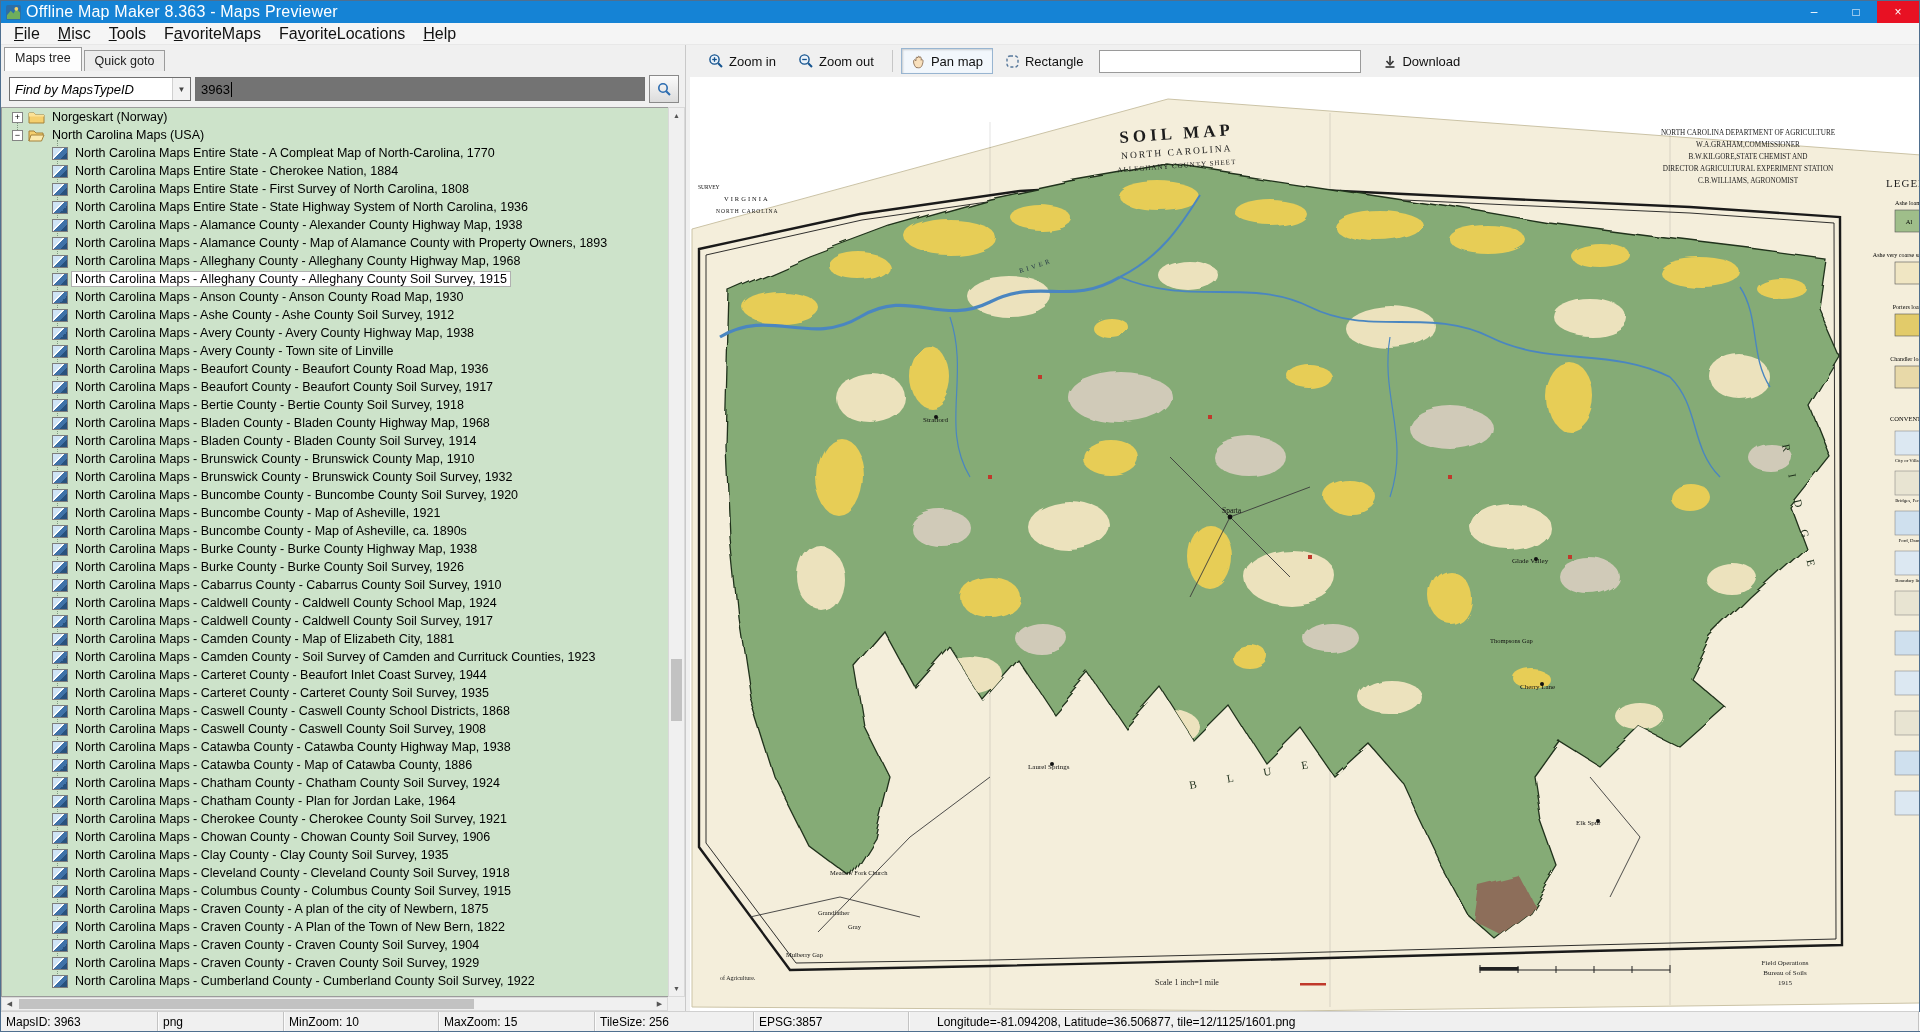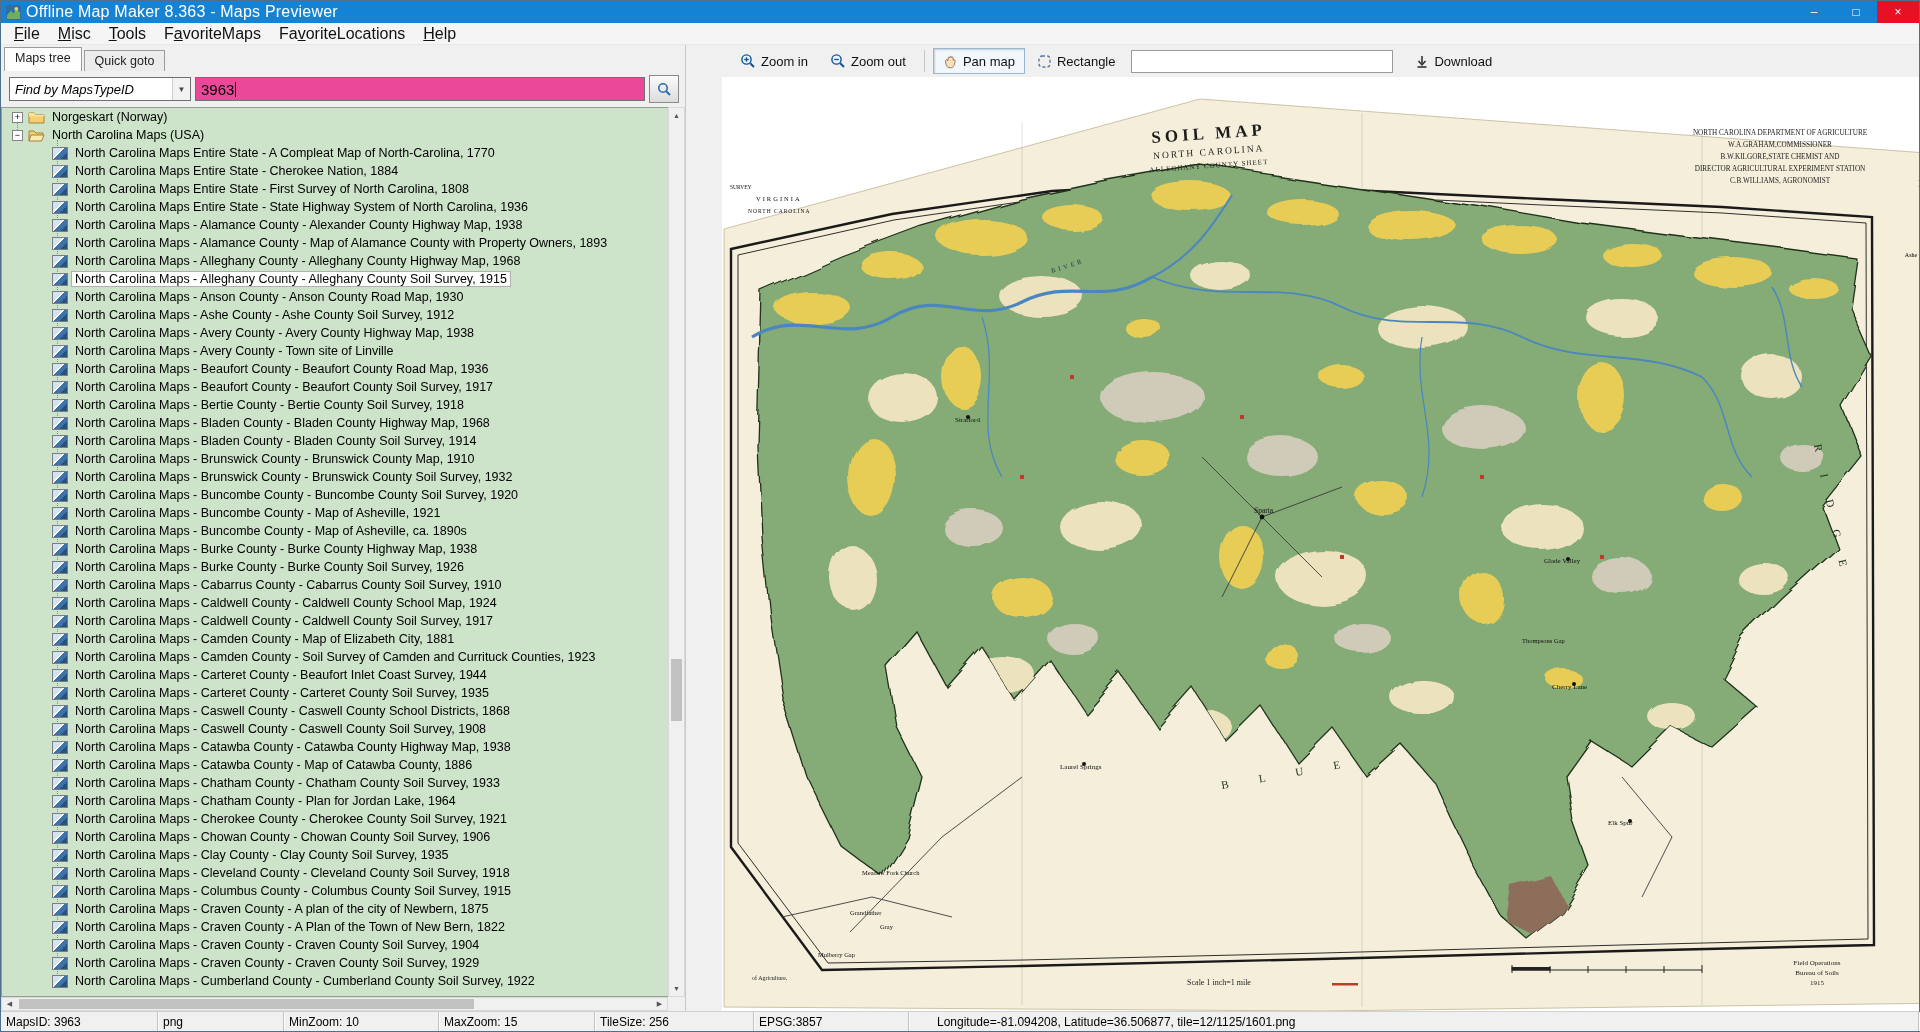--- a/index.html
+++ b/index.html
@@ -16,33 +16,33 @@
 
   
   .menubar { height:22px; background:#f5f5f5; display:flex; align-items:center; padding-left:4px; font-size:16px; color:#111; flex:0 0 auto; border-bottom:1px solid #e8e8e8; }
   .menu-item { padding:2px 9px; }
   .menu-item u { text-decoration:underline; }
 
   
   .middle { flex:1; display:flex; min-height:0; background:#f0f0f0; }
   .left-panel { width:684px; flex:0 0 auto; display:flex; flex-direction:column; min-height:0; }
   .splitter { width:5px; background:#f0f0f0; border-left:1px solid #c9c9c9; flex:0 0 auto; }
-  .right-pane { flex:1; display:flex; flex-direction:column; min-width:0;margin-left:32px; }
+  .right-pane { flex:1; display:flex; flex-direction:column; min-width:0; }
 
   
   .tabstrip { height:26px; display:flex; align-items:flex-end; padding-left:3px; background:#f0f0f0; flex:0 0 auto; }
   .tab { font-size:12.5px; padding:3px 10px 4px 10px; border:1px solid #9b9b9b; border-bottom:none; background:#ececec; color:#222; margin-right:2px; height:21px; }
   .tab.active { background:#fdfdfd; height:24px; position:relative; z-index:2; }
 
   
   .searchrow { height:36px; display:flex; align-items:center; padding:0 6px 0 8px; gap:4px; background:#f0f0f0; flex:0 0 auto; }
   .combo { width:182px; height:24px; background:#fff; border:1px solid #707070; display:flex; align-items:center; font-size:13px; }
   .combo .combo-text { flex:1; padding-left:5px;font-style:italic; }
   .combo .combo-arrow { width:18px; height:22px; display:flex; align-items:center; justify-content:center; font-size:8px; color:#444; border-left:1px solid #d0d0d0; background:#f2f2f2; }
-  .searchbox { flex:1; height:24px; background:#ec4899; border:1px solid #707070; font-size:15px; display:flex; align-items:center; padding-left:5px; }
+  .searchbox { flex:1; height:24px; background:#737373; border:1px solid #707070; font-size:13px; display:flex; align-items:center; padding-left:5px; }
   .caret { width:1px; height:15px; background:#000; margin-left:1px; }
   .search-btn { width:30px; height:28px; border:1px solid #8a8a8a; background:linear-gradient(#fbfbfb,#dcdcdc); display:flex; align-items:center; justify-content:center; }
 
   
   .tree-wrap { flex:1; display:flex; min-height:0; }
   .tree { width:667px; background:#cde3ca; border:1px solid #9b9b9b; border-right:none; overflow:hidden; position:relative; font-size:12.5px; }
   .guide { position:absolute; width:0; border-left:1px dotted #7f967f; }
   .tree-row { height:18px; display:flex; align-items:center; white-space:nowrap; position:relative; }
   .tree-row .label { padding:0 3px; }
   .tree-row.selected .label { background:#ffffff; outline:1px solid #b0b0b0; }
@@ -284,21 +284,21 @@
             <div class="tree-row indent1">
               <span class="icon-map"></span>
               <span class="label">North Carolina Maps - Catawba County - Catawba County Highway Map, 1938</span>
             </div>
             <div class="tree-row indent1">
               <span class="icon-map"></span>
               <span class="label">North Carolina Maps - Catawba County - Map of Catawba County, 1886</span>
             </div>
             <div class="tree-row indent1">
               <span class="icon-map"></span>
-              <span class="label">North Carolina Maps - Chatham County - Chatham County Soil Survey, 1933</span>
+              <span class="label">North Carolina Maps - Chatham County - Chatham County Soil Survey, 1924</span>
             </div>
             <div class="tree-row indent1">
               <span class="icon-map"></span>
               <span class="label">North Carolina Maps - Chatham County - Plan for Jordan Lake, 1964</span>
             </div>
             <div class="tree-row indent1">
               <span class="icon-map"></span>
               <span class="label">North Carolina Maps - Cherokee County - Cherokee County Soil Survey, 1921</span>
             </div>
             <div class="tree-row indent1">

